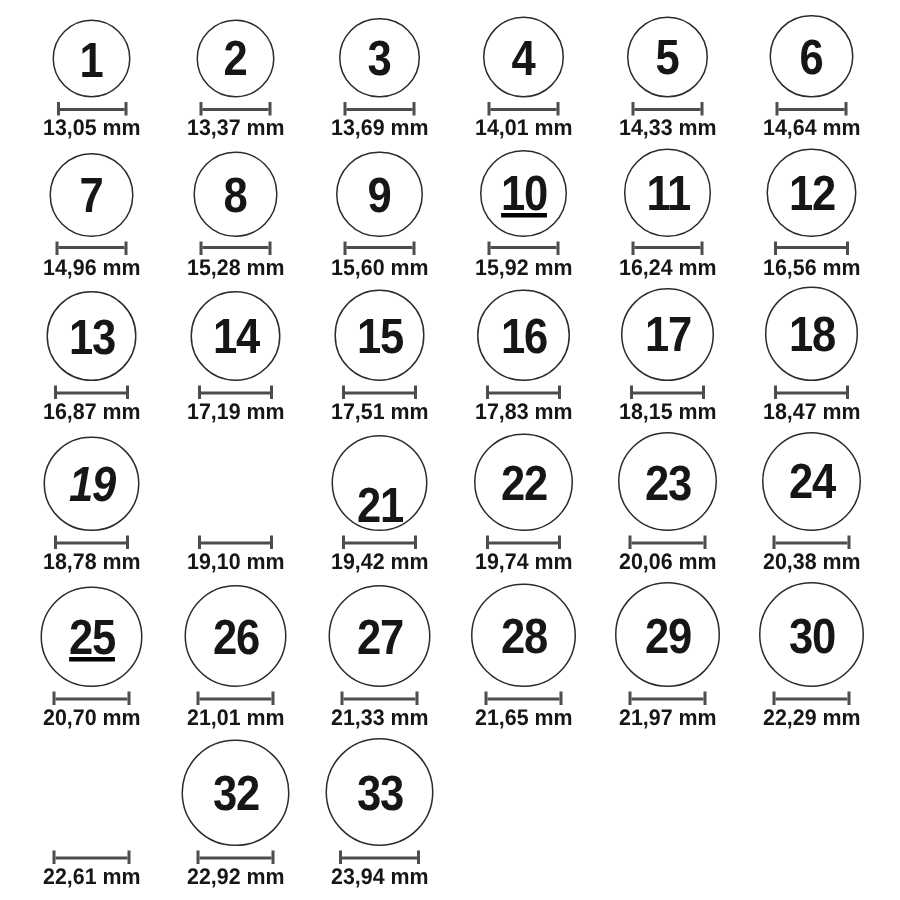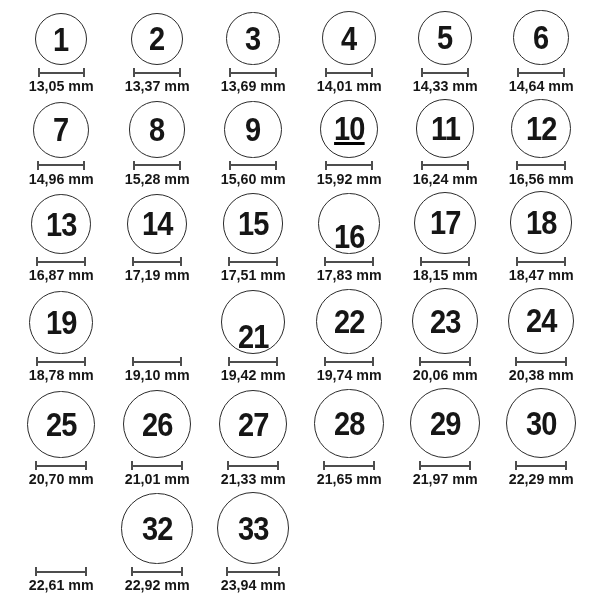--- a/index.html
+++ b/index.html
@@ -178,21 +178,21 @@
         <div class="label">17,19 mm</div>
       </div>
       <div class="cell">
         <div class="circle" style="width: 60.96px; height: 60.96px;">
           <span class="num">15</span>
         </div>
         <div class="ruler" style="width: 49.66px;"></div>
         <div class="label">17,51 mm</div>
       </div>
       <div class="cell">
-        <div class="circle" style="width: 61.6px; height: 61.6px; align-items: flex-end;">
+        <div class="circle" style="width: 61.6px; height: 61.6px;">
           <span class="num">16</span>
         </div>
         <div class="ruler" style="width: 49.85px;"></div>
         <div class="label">17,83 mm</div>
       </div>
       <div class="cell">
         <div class="circle" style="width: 62.24px; height: 62.24px;">
           <span class="num">17</span>
         </div>
         <div class="ruler" style="width: 50.04px;"></div>
@@ -201,21 +201,21 @@
       <div class="cell">
         <div class="circle" style="width: 62.88px; height: 62.88px;">
           <span class="num">18</span>
         </div>
         <div class="ruler" style="width: 50.23px;"></div>
         <div class="label">18,47 mm</div>
       </div>
     </div>
     <div class="row">
       <div class="cell">
-        <div class="circle" style="width: 63.52px; height: 63.52px;">
+        <div class="circle" style="width: 63.52px; height: 63.52px; font-style: italic;">
           <span class="num">19</span>
         </div>
         <div class="ruler" style="width: 50.42px;"></div>
         <div class="label">18,78 mm</div>
       </div>
       <div class="cell">
         <div class="ruler" style="width: 50.61px;"></div>
         <div class="label">19,10 mm</div>
       </div>
       <div class="cell">
@@ -242,21 +242,21 @@
       <div class="cell">
         <div class="circle" style="width: 66.72px; height: 66.72px;">
           <span class="num">24</span>
         </div>
         <div class="ruler" style="width: 51.37px;"></div>
         <div class="label">20,38 mm</div>
       </div>
     </div>
     <div class="row">
       <div class="cell">
-        <div class="circle" style="width: 67.36px; height: 67.36px;">
+        <div class="circle" style="width: 67.36px; height: 67.36px; text-decoration: underline;">
           <span class="num">25</span>
         </div>
         <div class="ruler" style="width: 51.56px;"></div>
         <div class="label">20,70 mm</div>
       </div>
       <div class="cell">
         <div class="circle" style="width: 68px; height: 68px;">
           <span class="num">26</span>
         </div>
         <div class="ruler" style="width: 51.75px;"></div>

